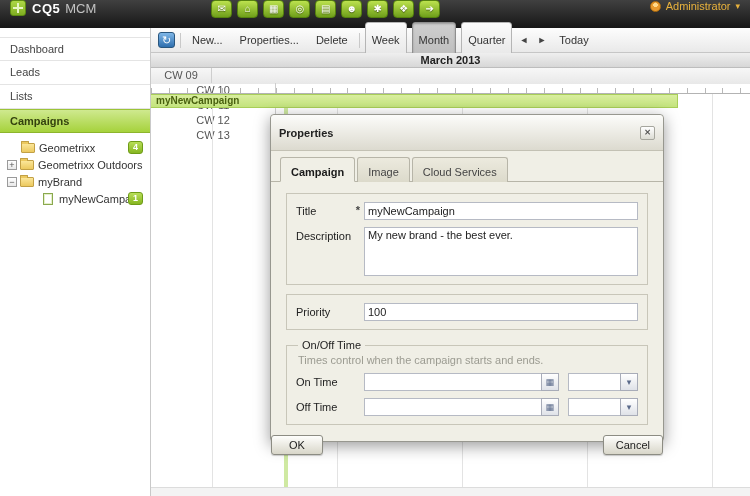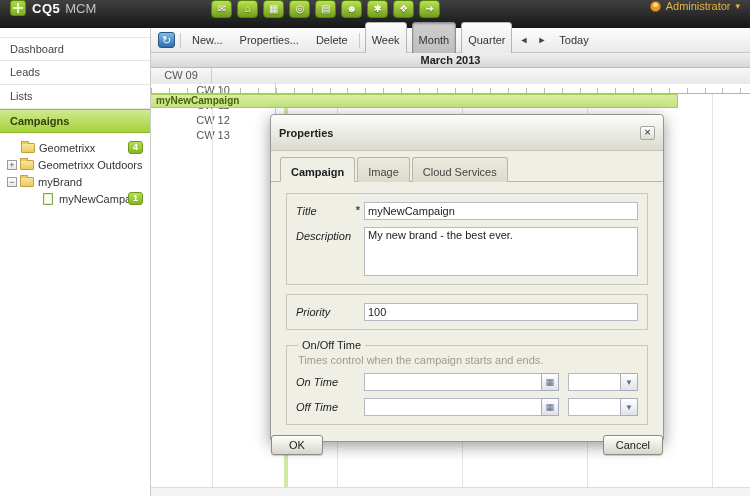--- a/index.html
+++ b/index.html
@@ -77,21 +77,21 @@
     border-radius:4px 4px 0 0; display:flex; align-items:center; padding:0 8px; font-weight:bold; color:#222; cursor:move; }
   .dlg-close { margin-left:auto; width:15px; height:14px; border:1px solid #a6a69e; border-radius:2px;
     background:linear-gradient(#ffffff,#dcdcd4); color:#555; font-size:8px; line-height:12px; text-align:center; cursor:pointer; }
   .tab-strip { display:flex; gap:2px; padding:6px 9px 0; border-bottom:1px solid #b7b5a8; flex:none; }
   .tab { padding:8px 10px 3px; border:1px solid #b7b5a8; border-bottom:none; border-radius:3px 3px 0 0;
     background:linear-gradient(#eceade,#dcdacb); color:#444; cursor:pointer; margin-bottom:-1px; }
   .tab.active { background:#f0efe6; border-bottom:1px solid #f0efe6; font-weight:bold; color:#1a1a1a; }
   .dlg-body { flex:1; padding:11px 15px 0; display:flex; flex-direction:column; gap:9px; }
   .group { border:1px solid #c8c6b9; padding:8px 9px; display:flex; flex-direction:column; gap:7px; }
   .frow { display:flex; align-items:flex-start; }
-  .flabel { width:56px; flex:none; padding-top:3px; color:#222;font-style:italic; }
+  .flabel { width:56px; flex:none; padding-top:3px; color:#222; }
   .req { width:12px; flex:none; text-align:center; padding-top:2px; color:#444; font-weight:bold; }
   .req.blank { visibility:hidden; }
   .finput { flex:1; height:18px; border:1px solid #b6bac4; background:#fff; padding:1px 3px;
     font-family:"Liberation Sans",sans-serif; font-size:11px; color:#222; }
   textarea.finput { height:49px; resize:none; line-height:13px; }
   fieldset.group { padding-top:3px; }
   fieldset.group legend { padding:0 4px; margin-left:2px; color:#222; }
   .hint { color:#9b9b91; padding-left:2px; }
   .date-wrap { flex:1; display:flex; }
   .date-input { flex:1; height:18px; border:1px solid #b6bac4; border-right:none; background:#fff; padding:1px 3px; font-family:"Liberation Sans",sans-serif; font-size:11px; }

